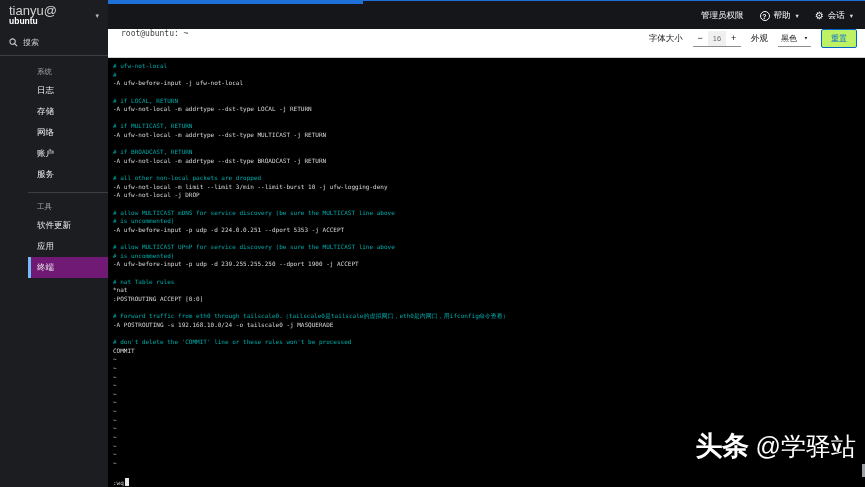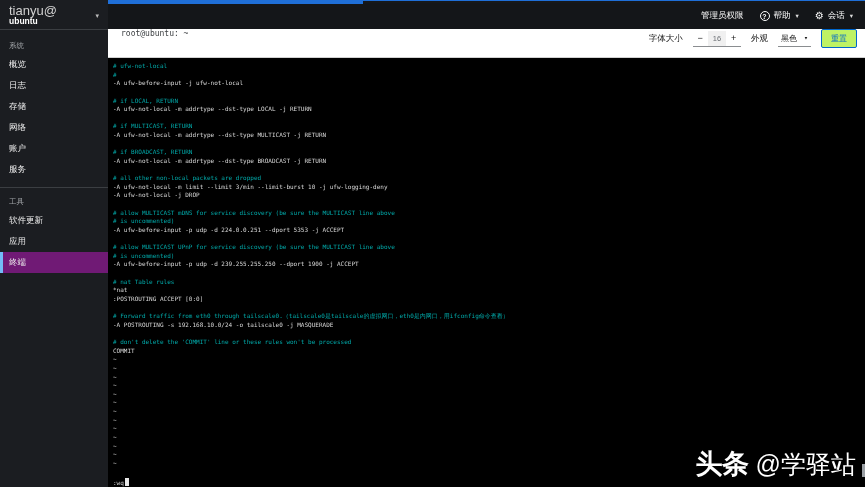--- a/index.html
+++ b/index.html
@@ -12,21 +12,21 @@
     display:flex; flex-direction:column; }
   .user-switcher { display:flex; justify-content:space-between; align-items:center;
     padding:6px 9px 3px 9px; cursor:pointer; }
   .user-lines { display:flex; flex-direction:column; line-height:10px; }
   .user-name { font-size:13px; color:#d2d2d2; }
   .host-name { font-size:8.5px; font-weight:bold; color:#fff; }
   .sw-caret { font-size:7px; color:#bbb; }
   .search-row { display:flex; align-items:center; gap:5px; padding:8px 9px 7px 9px;
     font-size:8px; color:#c7cacc; cursor:text; }
   .sb-divider { border-top:1px solid #3b3e42; }
-  nav { flex:1; padding-top:2px; }
+  nav { flex:1; padding-top:2px;margin-left:28px; }
   .nav-section-label { font-size:7.5px; color:#9ea1a5; padding:9px 0 3px 9px; }
   .nav-item { height:21px; line-height:21px; padding-left:9px; font-size:8.5px;
     color:#ededed; cursor:pointer; }
   .nav-item.selected { background:#701a75; border-left:3px solid #73bcf7; padding-left:6px; }
   .nav-sep { border-top:1px solid #3b3e42; margin-top:7px; }
 
   
   .main { flex:1; display:flex; flex-direction:column; position:relative; min-width:0; }
   .tab-strip { position:relative; height:3px; background:#16181b;
     border-top:1px solid #1f6fd8; }
@@ -63,44 +63,52 @@
   .terminal { flex:1; position:relative; background:#000; overflow:hidden;
     padding:4px 0 0 5px; font-family:"DejaVu Sans Mono", monospace; font-size:6px;
     cursor:text; }
   .tl { height:8.63px; white-space:pre; }
   .tl.comment { color:#00aaaa; }
   .tl.cmd { color:#d9d9d9; }
   .tl.tilde { color:#cfcfcf; }
   .prompt-line { position:absolute; left:5px; bottom:1px; display:flex;
     align-items:center; color:#d9d9d9; font-size:6px; }
   .cursor { display:inline-block; width:4px; height:8px; background:#e8e8e8; margin-left:1px; }
-  .watermark { position:absolute; right:9px; bottom:5px; display:flex;
+  .watermark { position:absolute; right:9px; bottom:23px; display:flex;
     align-items:center; gap:7px; color:#fff; font-family:"Liberation Sans", sans-serif; }
   .wm-brand { font-size:27px; font-weight:900; letter-spacing:-0.5px; }
   .wm-handle { font-size:25px; font-weight:500; }
   .scroll-nub { position:absolute; right:0; bottom:10px; width:3px; height:13px;
     background:#9a9fa4; }
 </style>
 </head>
 <body>
 
 <div class="app">
 
   <aside class="sidebar">
     <div class="user-switcher">
       <div class="user-lines">
         <span class="user-name">tianyu@</span>
         <span class="host-name">ubuntu</span>
       </div>
       <span class="sw-caret">▾</span>
     </div>
+    <div class="search-row">
+      <span style="display:inline-flex;">
+        <svg width="9" height="9" viewBox="0 0 10 10">
+            <circle cx="4" cy="4" r="3" fill="none" stroke="#c7cacc" stroke-width="1.2"></circle>
+            <line x1="6.3" y1="6.3" x2="9" y2="9" stroke="#c7cacc" stroke-width="1.3"></line>
+          </svg>
+      </span>
+      <span>搜索</span>
+    </div>
     <div class="sb-divider"></div>
     <nav id="nav">
         <div class="nav-section-label">系统</div>
-        <div class="nav-item">概览</div>
         <div class="nav-item">日志</div>
         <div class="nav-item">存储</div>
         <div class="nav-item">网络</div>
         <div class="nav-item">账户</div>
         <div class="nav-item">服务</div>
         <div class="nav-sep"></div>
         <div class="nav-section-label">工具</div>
         <div class="nav-item">软件更新</div>
         <div class="nav-item">应用</div>
         <div class="nav-item selected">终端</div>

